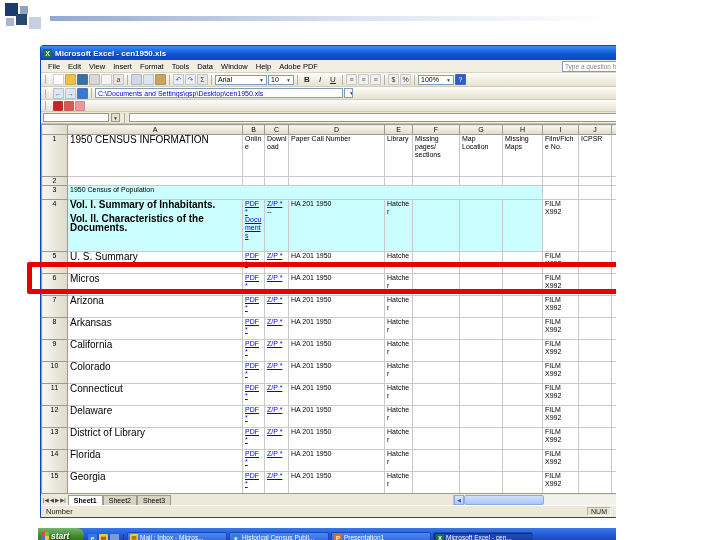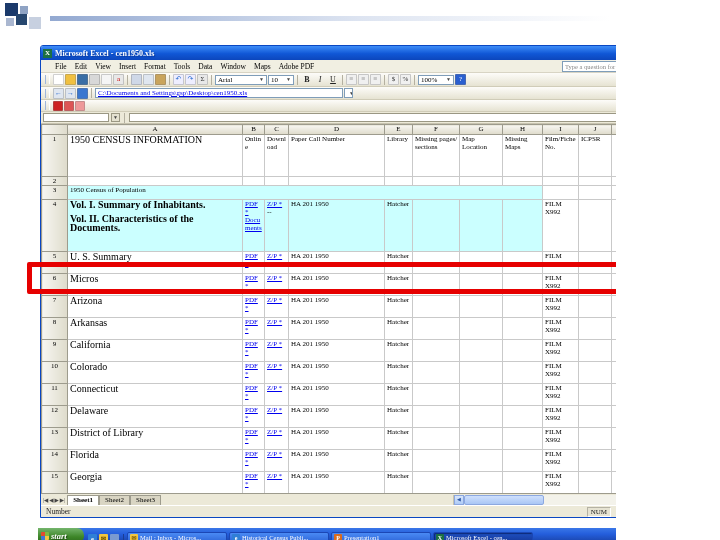--- a/index.html
+++ b/index.html
@@ -1,17 +1,17 @@
 <!DOCTYPE html>
 <html><head>
 <meta charset="utf-8">
 <style>
   html,body{margin:0;padding:0;background:#fff;}
   .slide{position:relative;width:616px;height:540px;background:#ffffff;overflow:hidden;
-         font-family:Liberation Serif, serif;-webkit-font-smoothing:antialiased;}
+         font-family:Liberation Sans, sans-serif;-webkit-font-smoothing:antialiased;}
 
   
   .decor-sq{position:absolute;}
   .sq1{left:5px;top:3px;width:13px;height:13px;background:#1b3a6b;}
   .sq2{left:20px;top:6px;width:8px;height:8px;background:#8fa3c4;}
   .sq3{left:6px;top:18px;width:8px;height:8px;background:#aab7d0;}
   .sq4{left:16px;top:14px;width:11px;height:11px;background:#27476f;}
   .sq5{left:29px;top:17px;width:12px;height:12px;background:#c7d0e0;}
   .decor-bar{position:absolute;left:50px;top:16px;right:6px;height:5px;
              background:linear-gradient(90deg,#93a9d1,#dde4f1 55%,#ffffff);}
@@ -26,21 +26,21 @@
           line-height:9px;text-align:center;margin-right:3px;flex:none;}
   .title-text{color:#fff;font-size:8px;font-weight:bold;white-space:nowrap;overflow:hidden;flex:1;
               text-shadow:1px 1px 1px #0a3a9e;}
   .winbtns{display:flex;gap:1px;flex:none;}
   .wbtn{width:13px;height:11px;border:1px solid #fff;border-radius:2px;box-sizing:border-box;
         background:linear-gradient(180deg,#7ba6f2,#2a5fd0);color:#fff;font-size:7px;line-height:9px;
         text-align:center;}
   .wbtn.close{background:linear-gradient(180deg,#f08c7a,#d33817);}
 
   .menubar{flex:none;height:12px;background:#f1efe2;display:flex;align-items:center;
-           border-bottom:1px solid #d8d4c4;padding-left:10px;}
+           border-bottom:1px solid #d8d4c4;padding-left:3px;}
   .menuitem{font-size:7.5px;color:#000;padding:0 4px;white-space:nowrap;}
   .helpbox{margin-left:auto;width:80px;height:9px;background:#fff;border:1px solid #7f9db9;
            font-size:6.5px;color:#888;display:flex;align-items:center;padding:0 2px;overflow:hidden;
            white-space:nowrap;}
   .mb-close{width:10px;height:10px;margin:0 2px;font-size:7px;line-height:10px;text-align:center;
             color:#333;border:1px solid #b5b2a4;background:#e8e5d5;}
 
   .toolbar{flex:none;display:flex;align-items:center;background:linear-gradient(180deg,#fdfcf9,#e6e3d2);
            border-bottom:1px solid #d0ccb8;padding:0 2px;gap:1px;}
   .tb1{height:13px;} .tb2{height:12px;} .tb3{height:11px;}
@@ -179,21 +179,21 @@
     <div class="menubar">
       <span style="display:flex;">
           <span class="menuitem">File</span>
           <span class="menuitem">Edit</span>
           <span class="menuitem">View</span>
           <span class="menuitem">Insert</span>
           <span class="menuitem">Format</span>
           <span class="menuitem">Tools</span>
           <span class="menuitem">Data</span>
           <span class="menuitem">Window</span>
-          <span class="menuitem">Maps</span>
+          <span class="menuitem">Help</span>
           <span class="menuitem">Adobe PDF</span>
         </span>
       <span class="helpbox">
         <span>Type a question for help</span>
       </span>
       <span class="mb-close">×</span>
     </div>
 
     <div class="toolbar tb1">
       <span class="grip"></span>

